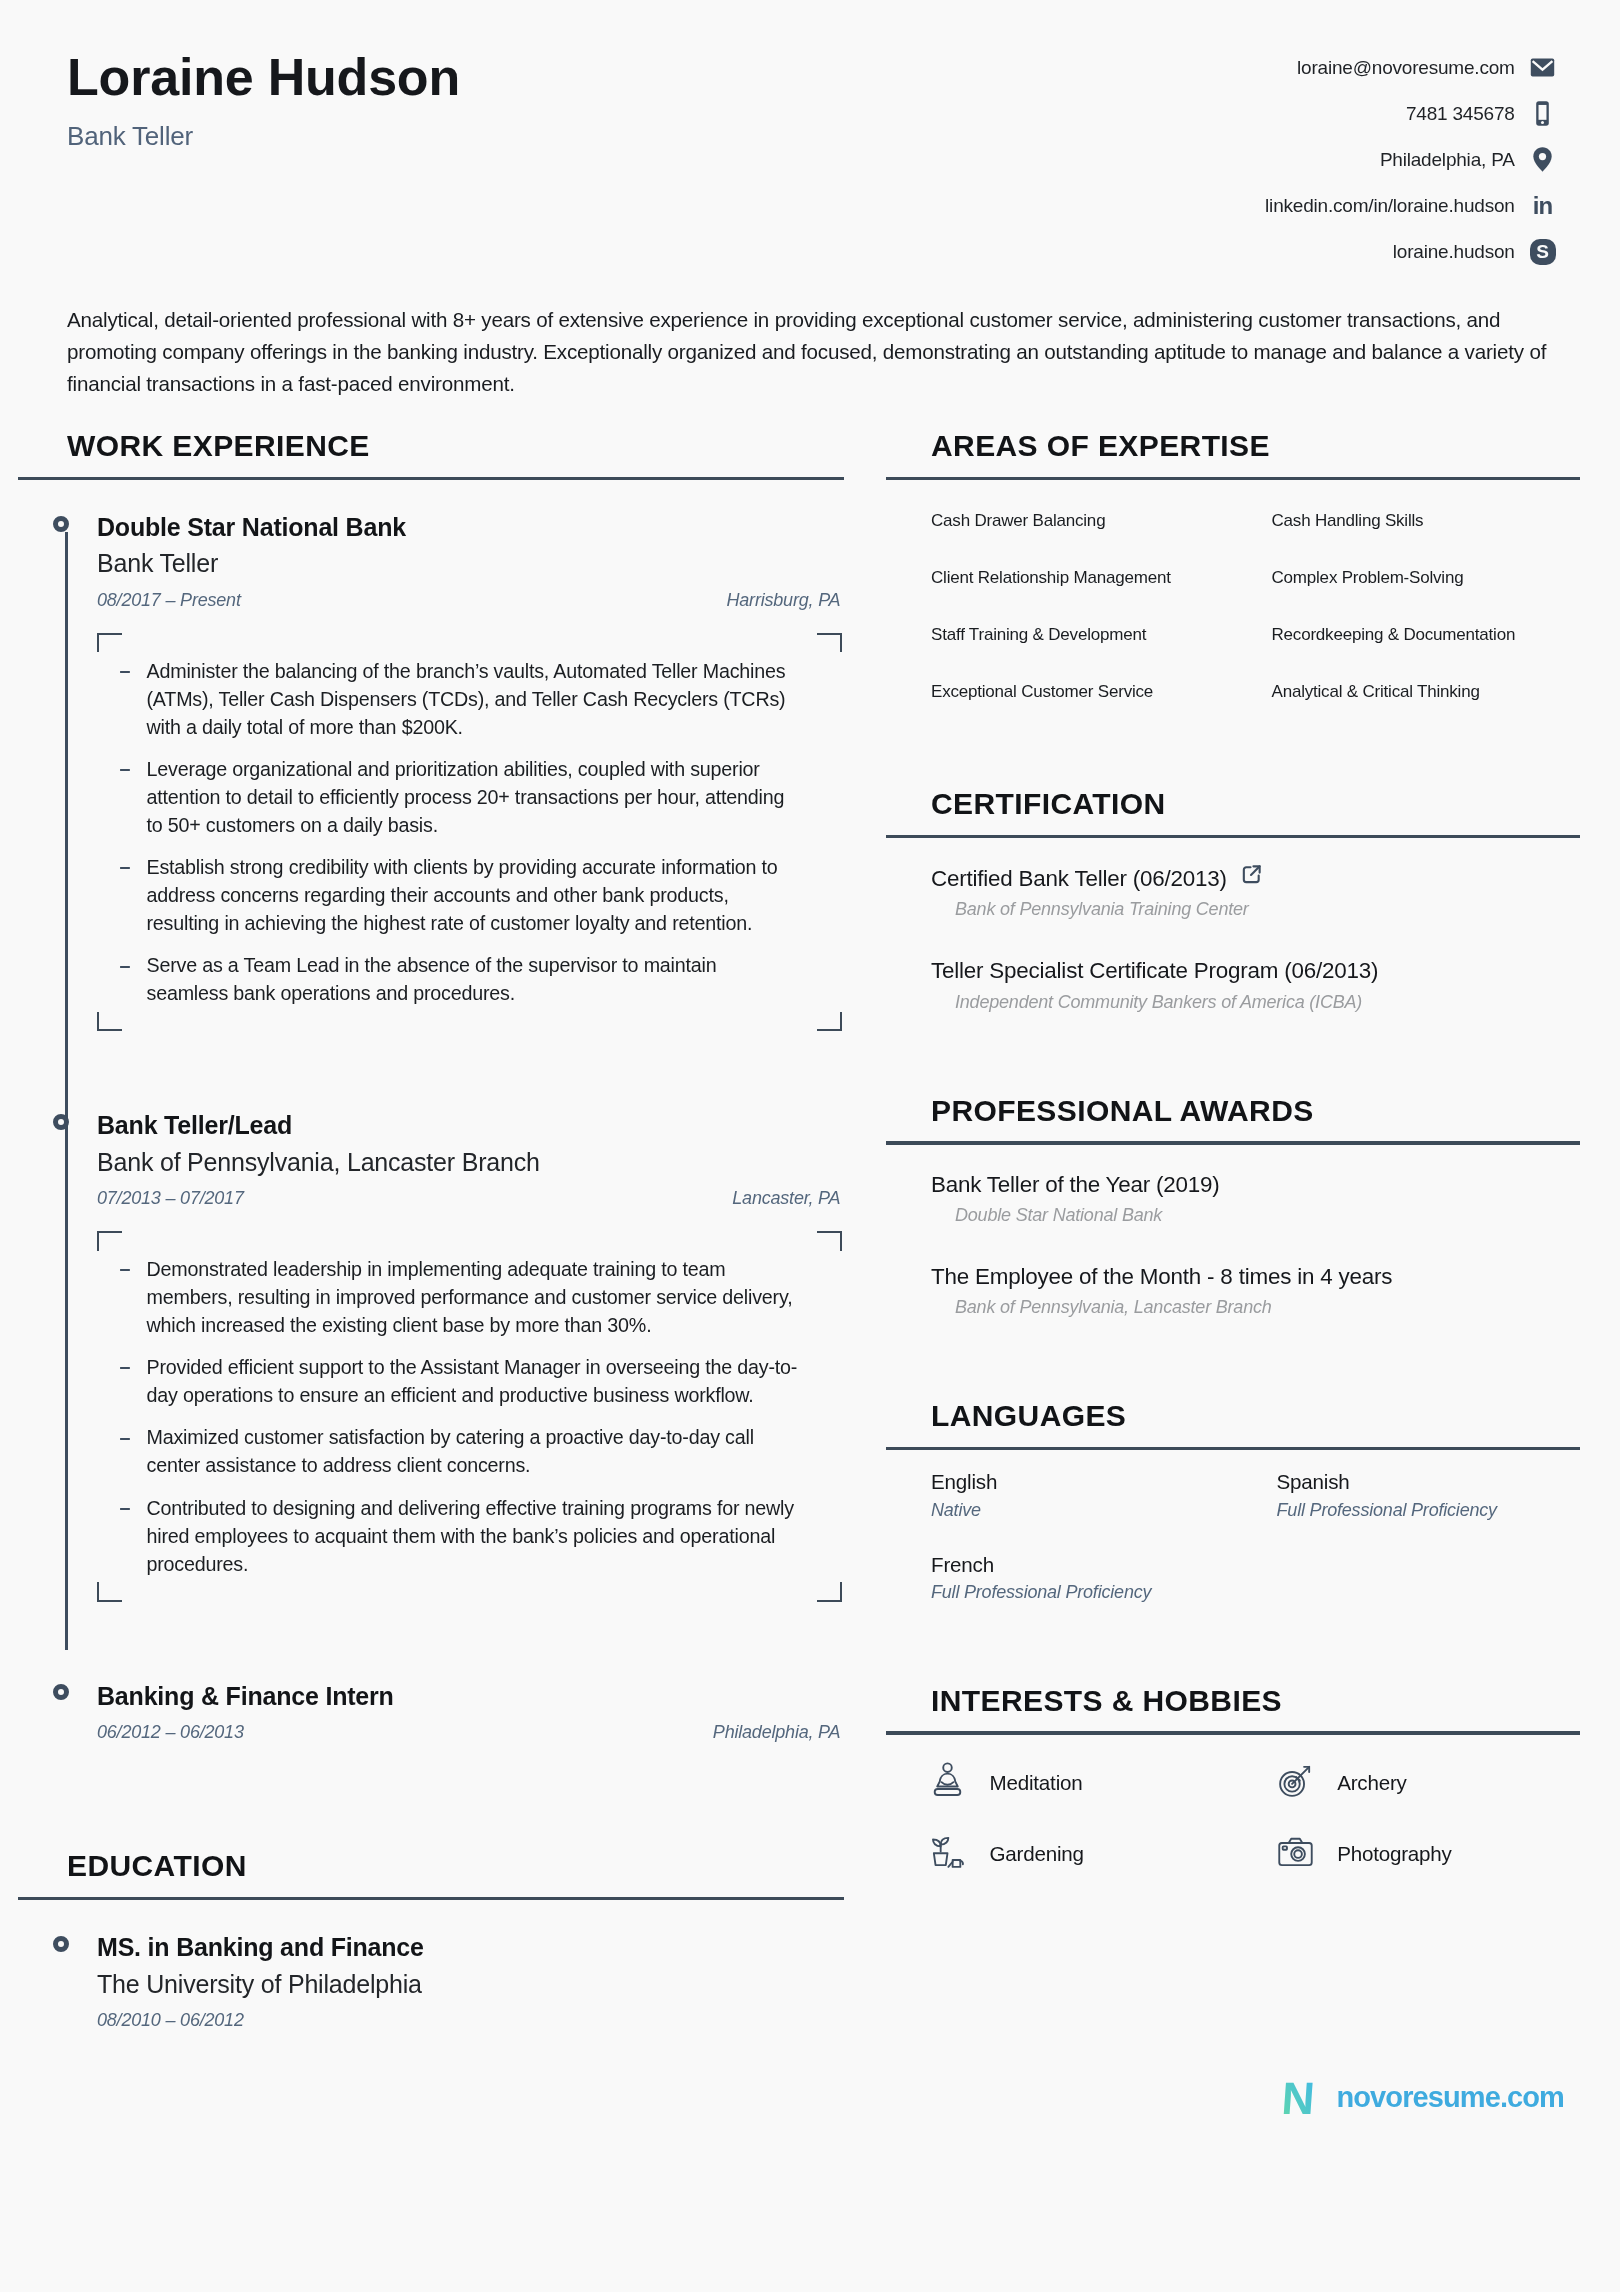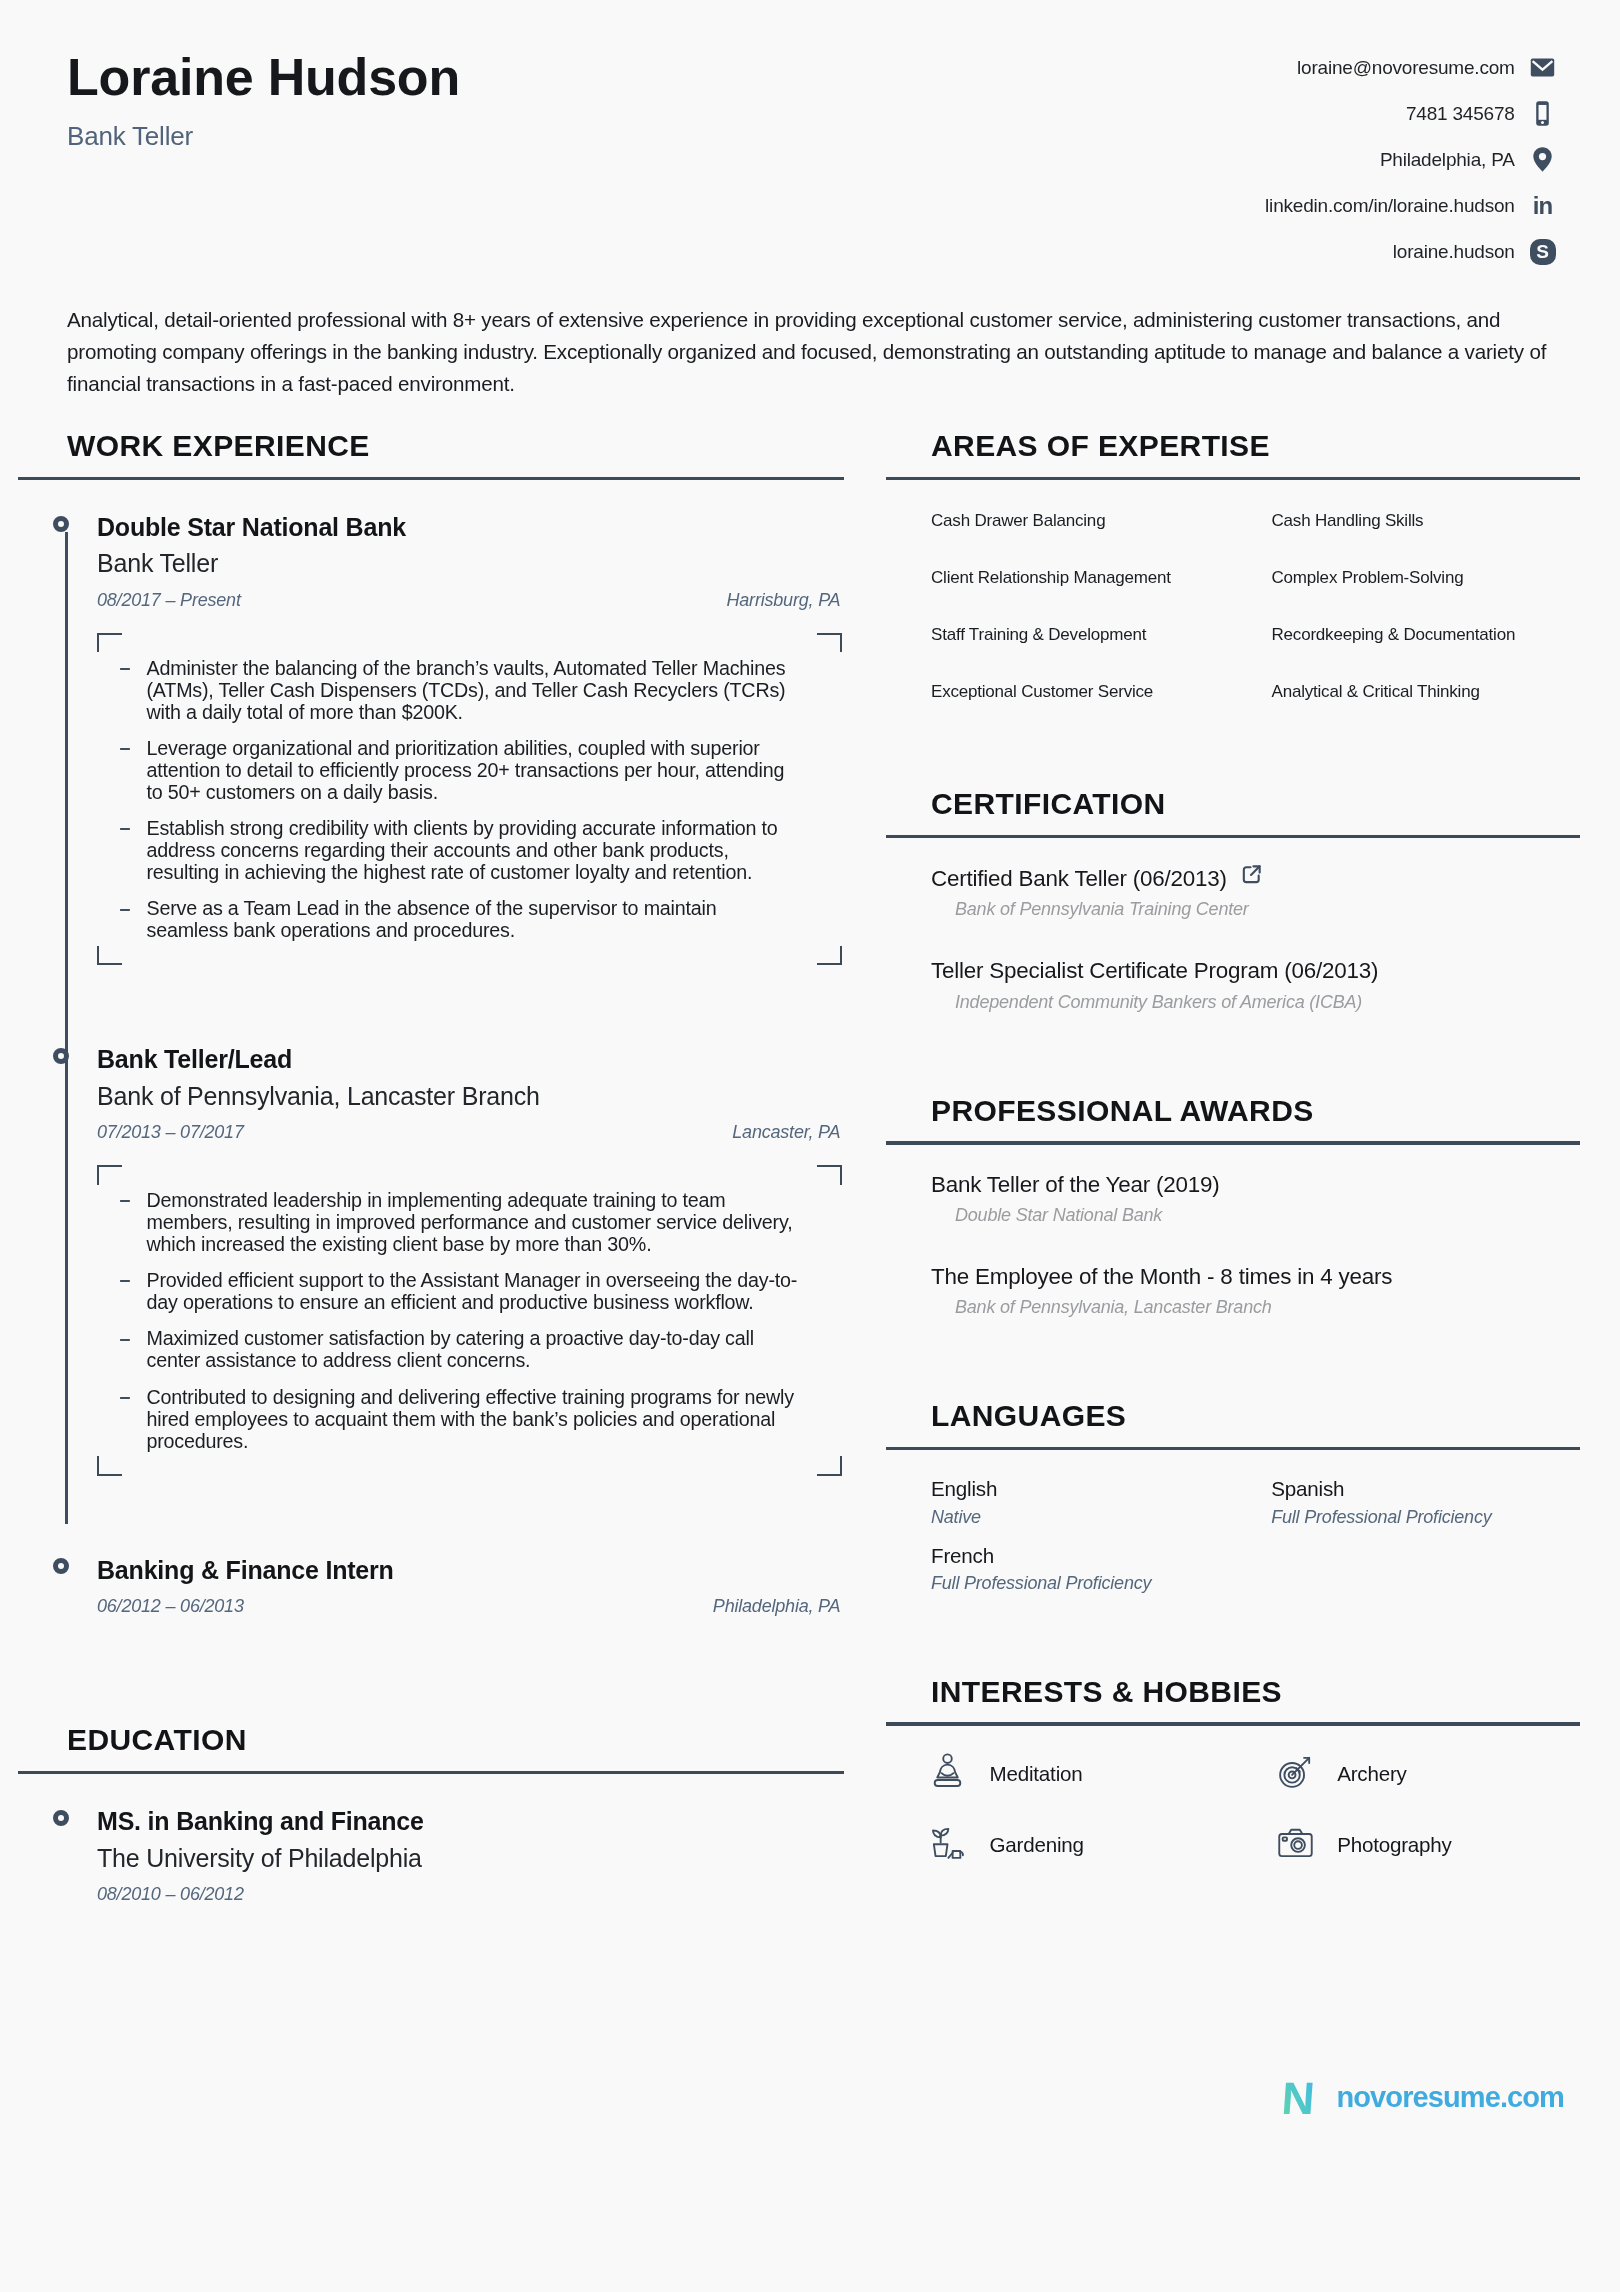--- a/index.html
+++ b/index.html
@@ -44,39 +44,39 @@
               color:#54677d; font-size:18px; padding-right:3.6px; }
 
   
   .bracket { position:relative; margin-top:21.5px; margin-right:1.8px; padding:24px 41px 24px 21.5px; }
   .bk { position:absolute; width:25px; height:19.7px; }
   .bk-tl { left:0; top:0; border-left:2.7px solid #3d4b59; border-top:2.7px solid #3d4b59; }
   .bk-tr { right:0; top:0; border-right:2.7px solid #3d4b59; border-top:2.7px solid #3d4b59; }
   .bk-bl { left:0; bottom:0; border-left:2.7px solid #3d4b59; border-bottom:2.7px solid #3d4b59; }
   .bk-br { right:0; bottom:0; border-right:2.7px solid #3d4b59; border-bottom:2.7px solid #3d4b59; }
   .bullets { display:flex; flex-direction:column; gap:14.3px; }
-  .bullet { position:relative; padding-left:28px; font-size:19.7px; line-height:22px; color:#1b1e22; }
+  .bullet { position:relative; padding-left:28px; font-size:19.7px; line-height:28px; color:#1b1e22; }
   .bullet::before { content:"–"; position:absolute; left:0.9px; top:-0.9px; color:#3e4d5f; font-weight:bold; }
 
   
   .education { margin-top:106px; }
   .edu-item { margin-top:32px; }
   .edu-dates { font-style:italic; color:#54677d; font-size:18px; margin-top:11.6px; }
 
   
   .r-section { margin-top:0; }
   .r-section + .r-section { margin-top:81px; }
   .skills-grid { display:grid; grid-template-columns:1fr 1fr; column-gap:32px; row-gap:29px;
                  padding-left:45px; margin-top:27px; font-size:17px; line-height:28px; color:#1a1d21; }
   .cert-item, .award-item { padding-left:45px; margin-top:25px; }
   .cert-item + .cert-item, .award-item + .award-item { margin-top:36px; }
   .cert-title, .award-title { font-size:22.4px; color:#16181c; display:flex; align-items:center; gap:13.4px; line-height:29px; }
   .cert-sub, .award-sub { font-style:italic; color:#9a9c9f; font-size:18px; margin-top:6.3px;margin-left:24px; }
   .lang-grid { display:grid; grid-template-columns:1.05fr 1fr; column-gap:27px; row-gap:32px;
-               padding-left:45px; margin-top:27px;gap:16px; }
+               padding-left:45px; margin-top:20px; }
   .lang-name { font-size:20.6px; color:#16181c; }
   .lang-level { font-style:italic; color:#54677d; font-size:18px; margin-top:5.4px; }
   .interests-grid { display:grid; grid-template-columns:1.05fr 1fr; column-gap:27px; row-gap:25px;
                     padding-left:41px; margin-top:25px; }
   .interest { display:flex; align-items:center; gap:21.5px; font-size:20.6px; color:#16181c; }
   .interest svg { flex:0 0 auto; }
 
   
   .footer { position:absolute; right:56px; bottom:19.7px; display:flex; align-items:center; gap:9px; }
   .brand-text { font-size:29px; font-weight:bold; color:#3fabdf; letter-spacing:-0.9px;text-align:center; }

